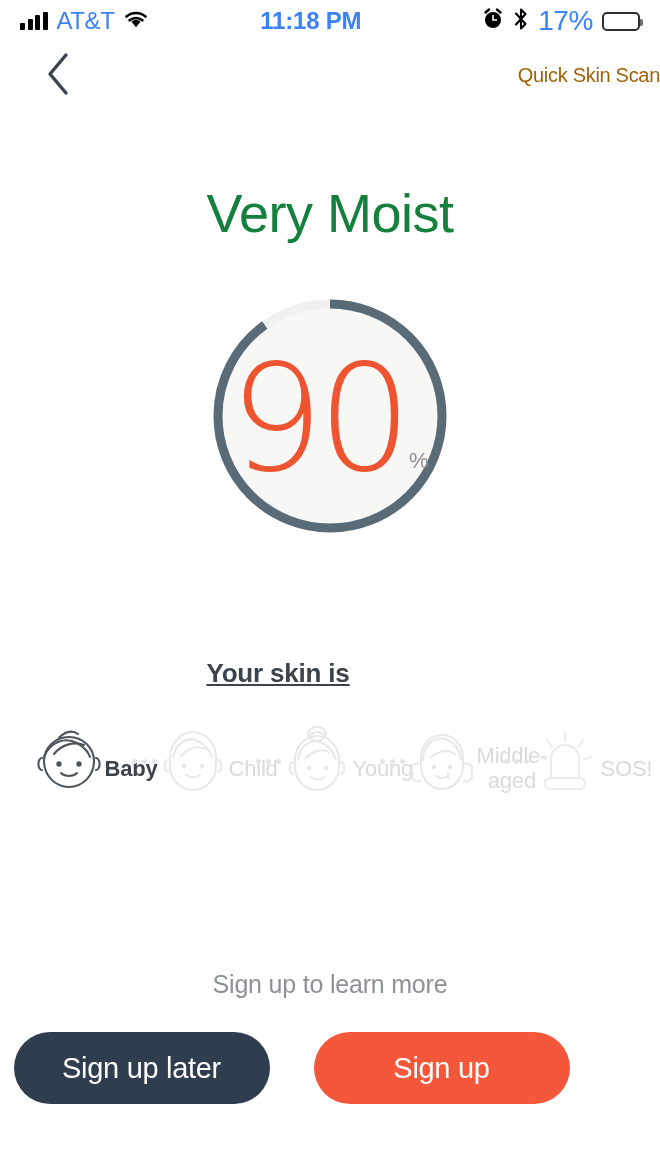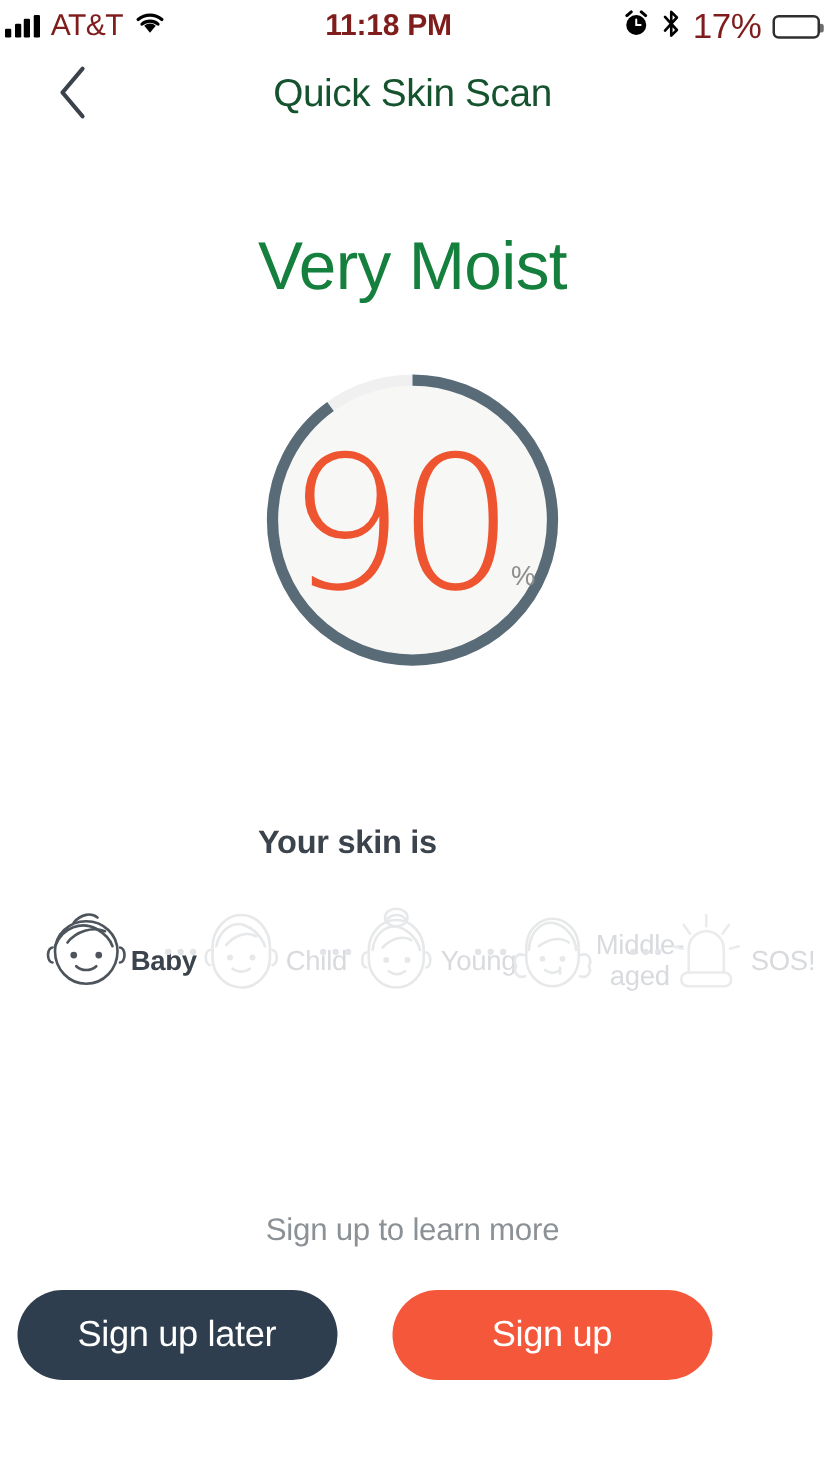--- a/index.html
+++ b/index.html
@@ -20,22 +20,22 @@
   }
 
   
   .status-bar {
     position: absolute;
     top: 0; left: 0;
     width: 660px;
     height: 42px;
     display: flex;
     align-items: center;
-    padding: 0 4px;
-    color: #7f1d1d;
+    padding: 0 20px;
+    color: #3b82f6;
   }
   .sb-left {
     display: flex;
     align-items: center;
     gap: 9px;
     flex: 0 0 auto;
   }
   .sb-center {
     flex: 1 1 auto;
     text-align: center;
@@ -93,23 +93,23 @@
     left: 34px; top: 10px;
     width: 48px; height: 48px;
     display: flex; align-items: center; justify-content: center;
     cursor: pointer;
   }
   .nav-title {
     position: absolute;
     left: 0; top: 0;
     width: 660px;
     line-height: 66px;
-    text-align: center;
-    font-size: 31px;
-    color: #14532d;
+    text-align: right;
+    font-size: 20px;
+    color: #a16207;
     letter-spacing: -0.3px;
   }
 
   
   .headline {
     position: absolute;
     top: 182px; left: 0;
     width: 660px;
     text-align: center;
     font-size: 54px;
@@ -158,20 +158,21 @@
   
   .skin-label {
     position: absolute;
     top: 658px; left: 0;
     width: 556px;
     text-align: center;
     font-size: 26px;
     font-weight: bold;
     color: #3b434c;
     letter-spacing: -0.2px;
+    text-decoration: underline;
   }
 
   
   .stages {
     position: absolute;
     top: 722px; left: 0;
     width: 660px;
     height: 150px;
     display: flex;
     align-items: flex-start;

